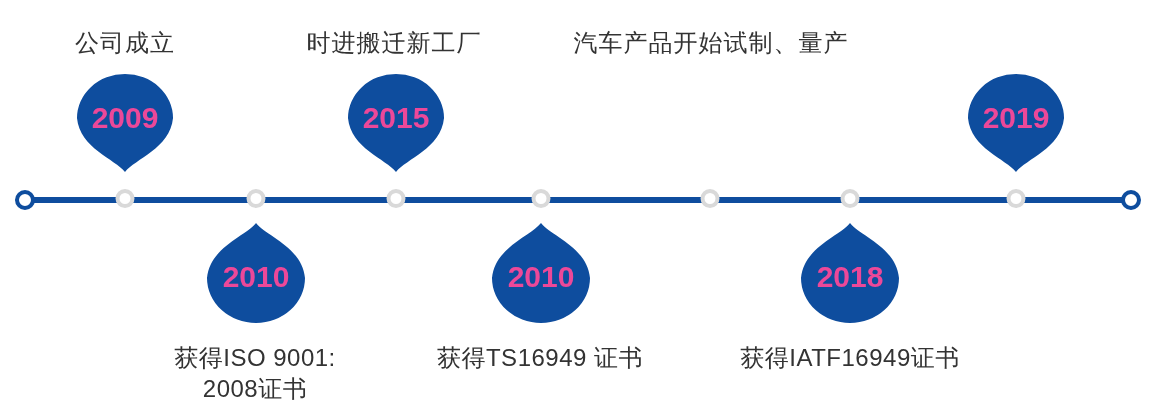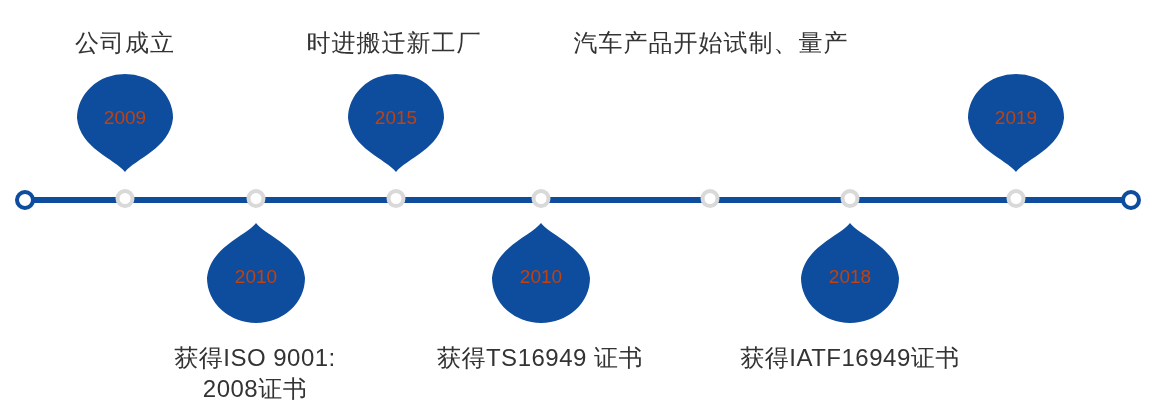--- a/index.html
+++ b/index.html
@@ -19,21 +19,21 @@
   
   .drop{position:absolute;transform:translateX(-50%);}
   .drop svg{display:block;width:100%;height:100%;}
   .drop.top{top:74px;width:99px;height:98px;}
   .drop.bottom{top:223px;width:100px;height:100px;}
   .drop.bottom svg{transform:scaleY(-1);}
   .drop path{fill:#0E4D9E;}
   .drop .year{
     position:absolute;left:50%;
     transform:translate(-50%,-50%);
-    color:#c2410c;font-weight:normal;font-size:19px;white-space:nowrap;
+    color:#ec4899;font-weight:bold;font-size:30px;white-space:nowrap;
   }
   .drop.top .year{top:45%;}
   .drop.bottom .year{top:54%;}
   
   .line{
     position:absolute;left:25px;top:197px;
     width:1106px;height:6px;background:#0E4D9E;
   }
   .endpoint{
     position:absolute;top:190px;width:20px;height:20px;

